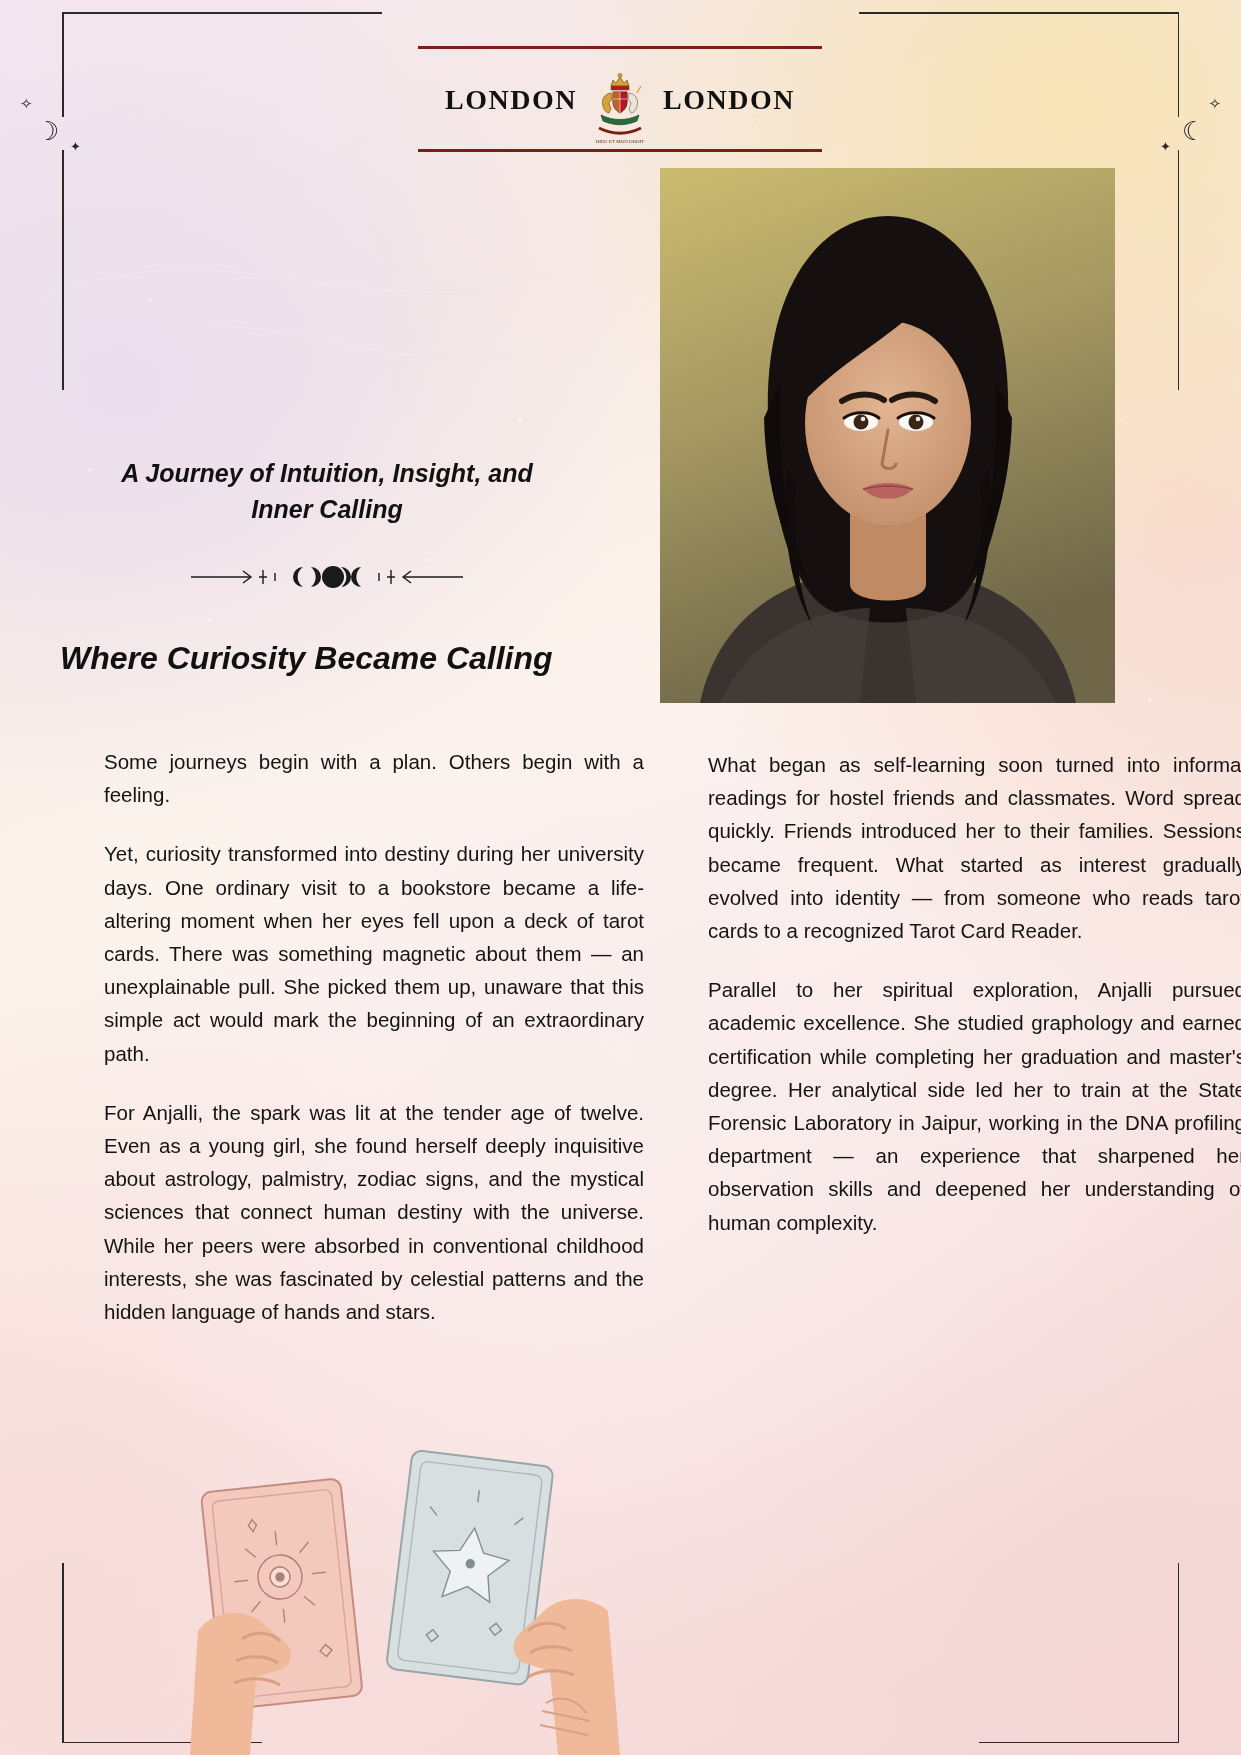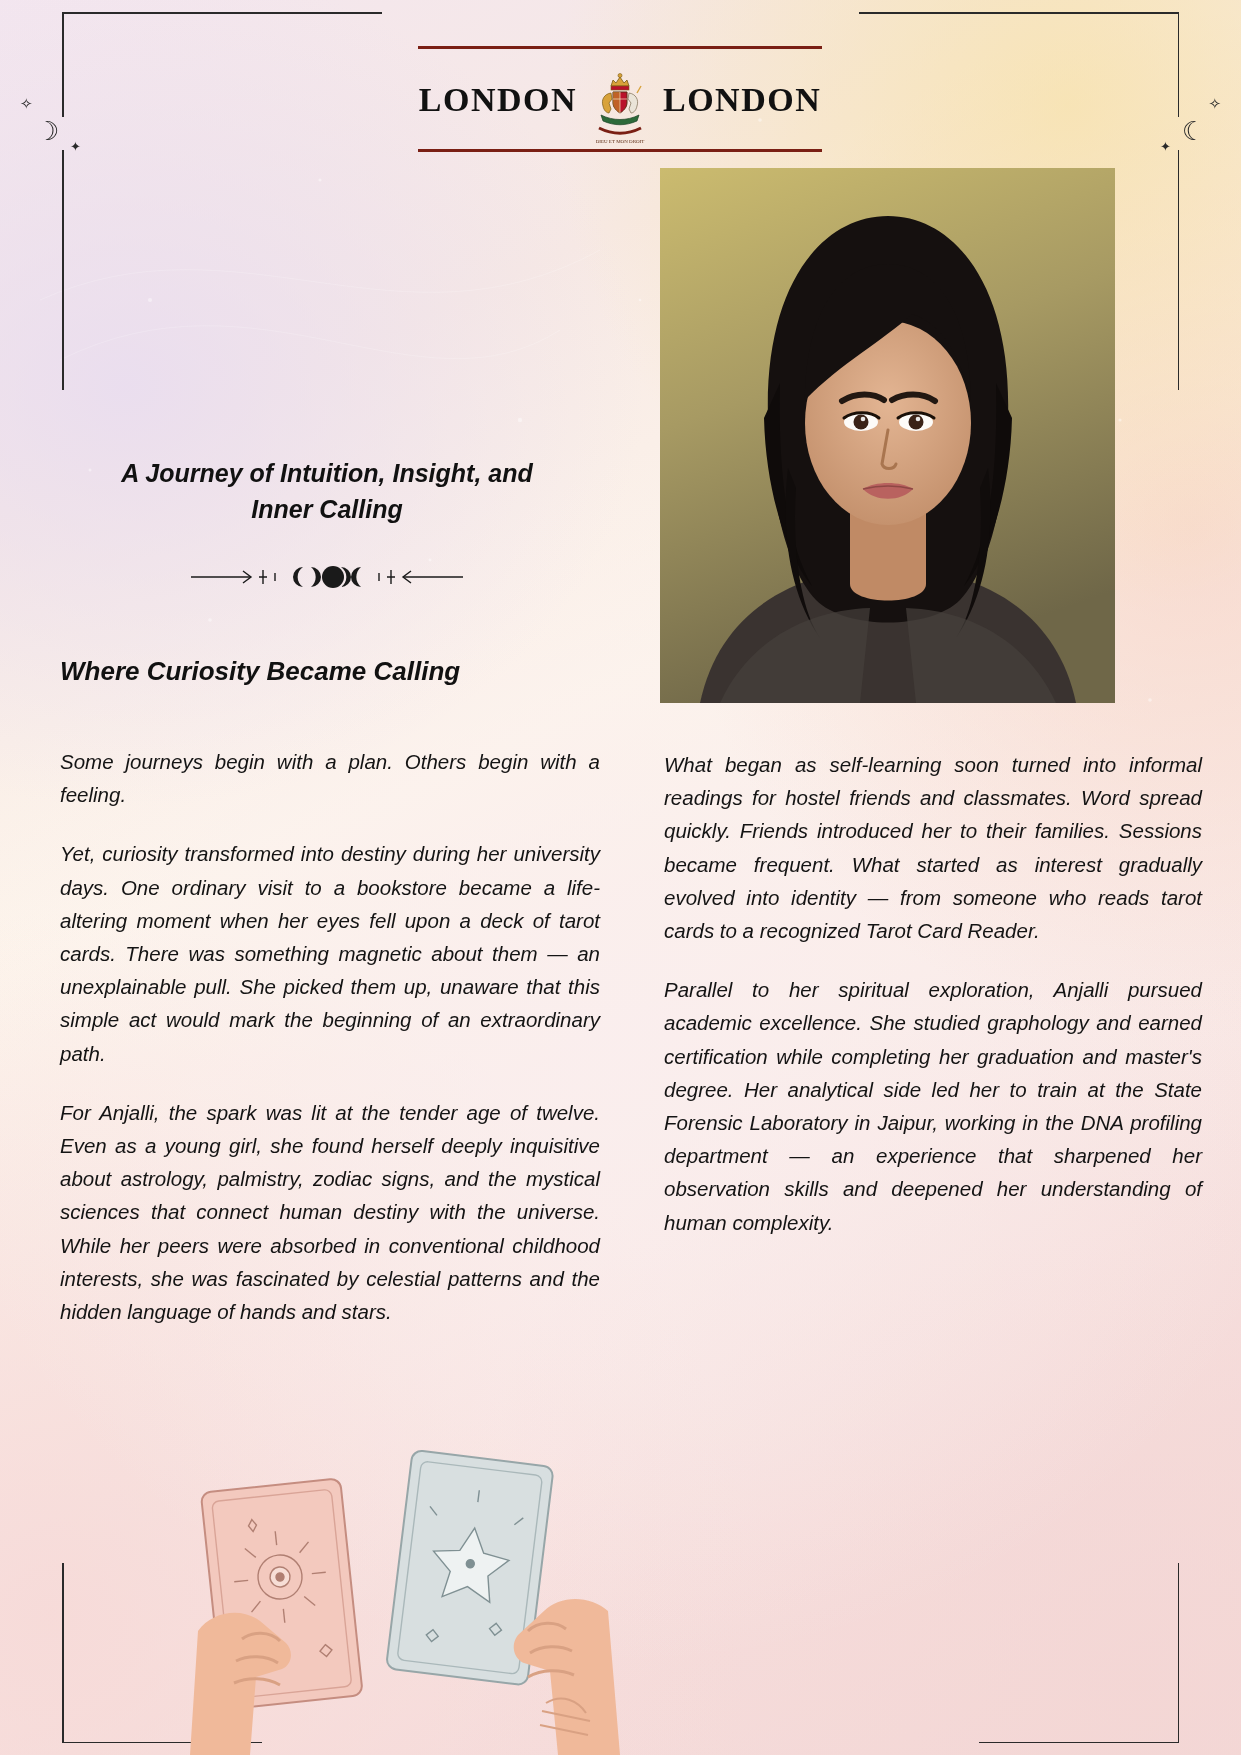--- a/index.html
+++ b/index.html
@@ -69,21 +69,21 @@
   .masthead-rule {
     width: 404px; height: 3px; background: #7a1f14;
   }
   .masthead-row {
     display: flex; align-items: center; justify-content: center;
     gap: 14px; padding: 6px 0 4px 0;
   }
   .masthead-word {
     font-family: "Liberation Serif", serif;
     font-weight: bold;
-    font-size: 34px;
+    font-size: 28px;
     letter-spacing: 1.5px;
     color: #111;
   }
   .crest {
     width: 58px; height: 72px;
     position: relative;
     flex: 0 0 auto;
     margin-top: 18px;
   }
 
@@ -125,23 +125,23 @@
     font-size: 26px;
     color: #1a1a1a;
     letter-spacing: 2px;
     height: 40px;
   }
   .divider svg { display: block; margin: 0 auto; }
 
   .section-heading {
     position: absolute;
     left: 60px;
-    top: 656px;
+    top: 640px;
     width: 520px;
-    font-size: 26px;
+    font-size: 32px;
     font-weight: bold;
     font-style: italic;
     color: #111;
   }
 
   
   .photo {
     position: absolute;
     left: 660px;
     top: 168px;
@@ -150,23 +150,23 @@
     overflow: hidden;
     background: #8c7a58;
   }
   .photo svg { display: block; }
 
   
   .col {
     position: absolute;
     font-size: 20.5px;
     line-height: 1.62;
-    font-style: italic;
     color: #141414;
     text-align: justify;
+    margin-left: 44px;
   }
   .col p { margin-bottom: 26px; }
   .col p:last-child { margin-bottom: 0; }
   .col-left { left: 60px; top: 745px; width: 540px; }
   .col-right { left: 664px; top: 748px; width: 538px; }
 
   
   .hands {
     position: absolute;
     left: 190px;

